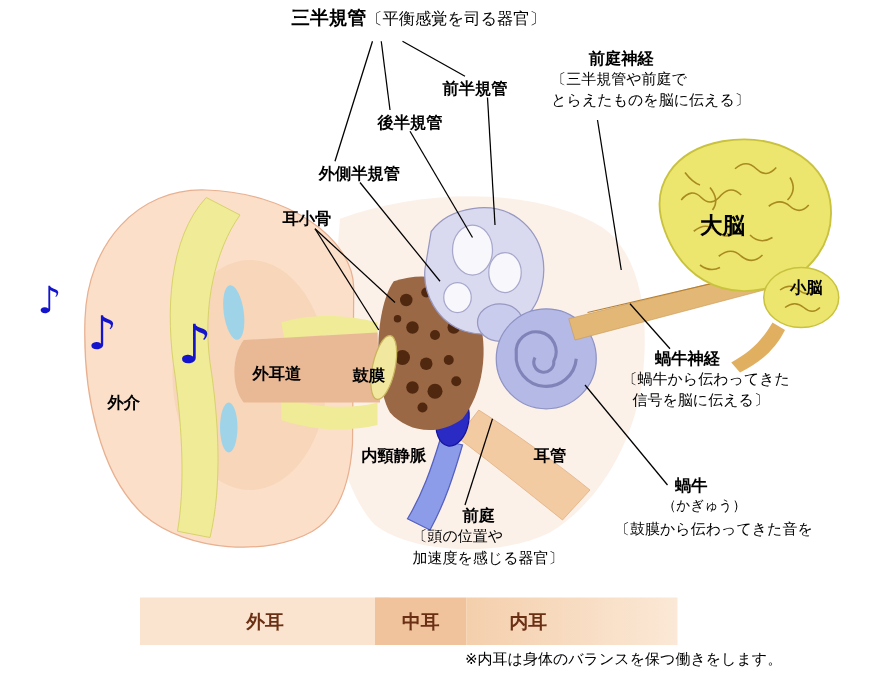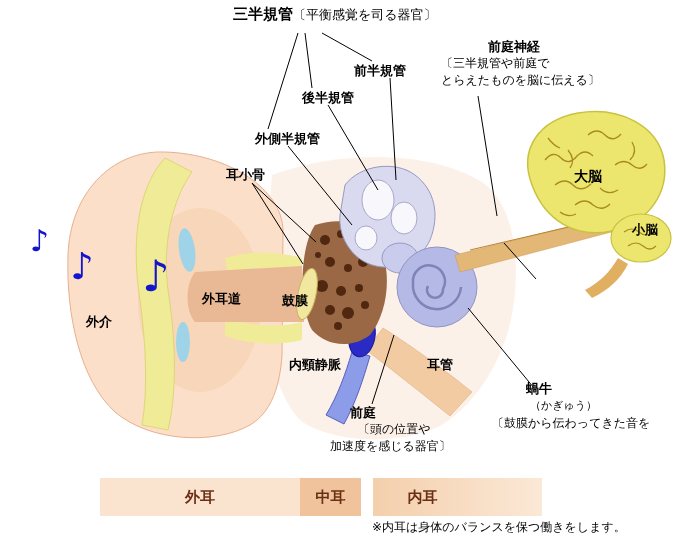--- a/index.html
+++ b/index.html
@@ -14,22 +14,22 @@
   .block .small{font-size:11px;}
   .title{position:absolute;left:233px;top:5px;white-space:nowrap;}
   .title .main{font-weight:bold;font-size:15px;}
   .title .sub{font-size:13px;}
   .note{position:absolute;color:#1414cc;font-family:"DejaVu Sans",sans-serif;line-height:1;}
   .n1{left:30px;top:226px;font-size:30px;}
   .n2{left:70px;top:248px;font-size:37px;}
   .n3{left:142px;top:255px;font-size:43px;}
   .bar-seg{position:absolute;top:478px;height:38px;display:flex;align-items:center;justify-content:center;
            font-weight:bold;font-size:15px;color:#6b3014;}
-  .seg-outer{left:100px;width:200px;background:#fae4d0;}
-  .seg-middle{left:300px;width:61px;background:#f1c39d;}
+  .seg-outer{left:112px;width:200px;background:#fae4d0;}
+  .seg-middle{left:300px;width:73px;background:#f1c39d;}
   .seg-inner{left:373px;width:169px;background:linear-gradient(to right,#f4cfac,#fbe8d6);}
   .footnote{position:absolute;left:372px;top:519px;font-size:12px;}
 </style>
 </head>
 <body>
 
 <div id="stage">
 
   <svg id="artwork" width="700" height="549" viewBox="0 0 700 549">
 
@@ -157,43 +157,48 @@
   <div class="note n3">♪</div>
 
   <div class="title">
     <span class="main">三半規管</span><span class="sub">〔平衡感覚を司る器官〕</span>
   </div>
 
   <div class="lbl" style="left:354px;top:62px">前半規管</div>
   <div class="lbl" style="left:302px;top:89px">後半規管</div>
   <div class="lbl" style="left:255px;top:130px">外側半規管</div>
   <div class="lbl" style="left:226px;top:166px">耳小骨</div>
-  <div class="lbl" style="left:574px;top:168px;font-size:14px">大脳</div>
+  <div class="lbl" style="left:560px;top:168px;font-size:18px">大脳</div>
   <div class="lbl" style="left:632px;top:221px">小脳</div>
   <div class="lbl" style="left:202px;top:290px">外耳道</div>
   <div class="lbl" style="left:282px;top:292px">鼓膜</div>
   <div class="lbl" style="left:86px;top:313px">外介</div>
   <div class="lbl" style="left:289px;top:356px">内頸静脈</div>
   <div class="lbl" style="left:427px;top:356px">耳管</div>
 
   <div class="block" style="left:441px;top:38px">
-    <div class="name" style="margin-left:47px">前庭神経</div>
+    <div class="name" style="margin-left:30px">前庭神経</div>
     <div>〔三半規管や前庭で</div>
     <div>とらえたものを脳に伝える〕</div>
   </div>
 
+  <div class="block" style="left:498px;top:278px">
+    <div class="name" style="margin-left:26px">蝸牛神経</div>
+    <div>〔蝸牛から伝わってきた</div>
+    <div style="margin-left:8px">信号を脳に伝える〕</div>
+  </div>
 
   <div class="block" style="left:330px;top:404px">
-    <div class="name" style="margin-left:20px">前庭</div>
-    <div style="margin-left:28px">〔頭の位置や</div>
+    <div class="name" style="margin-left:40px">前庭</div>
+    <div style="margin-left:0">〔頭の位置や</div>
     <div>加速度を感じる器官〕</div>
   </div>
 
   <div class="block" style="left:492px;top:380px">
-    <div class="name" style="margin-left:34px">蝸牛</div>
+    <div class="name" style="margin-left:48px">蝸牛</div>
     <div class="small" style="margin-left:38px">（かぎゅう）</div>
     <div style="margin-top:1px">〔鼓膜から伝わってきた音を</div>
   </div>
 
   <div class="bar-seg seg-outer">
     <span>外耳</span>
   </div>
   <div class="bar-seg seg-middle">
     <span>中耳</span>
   </div>

